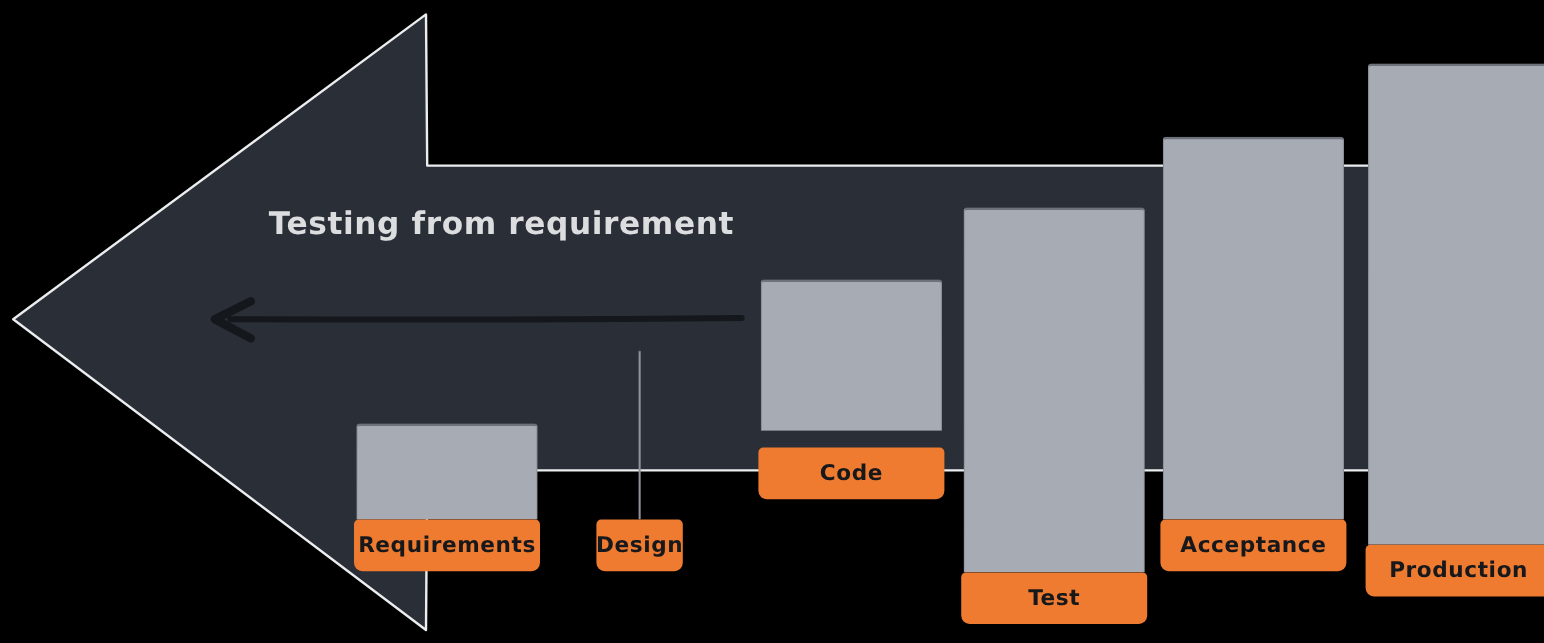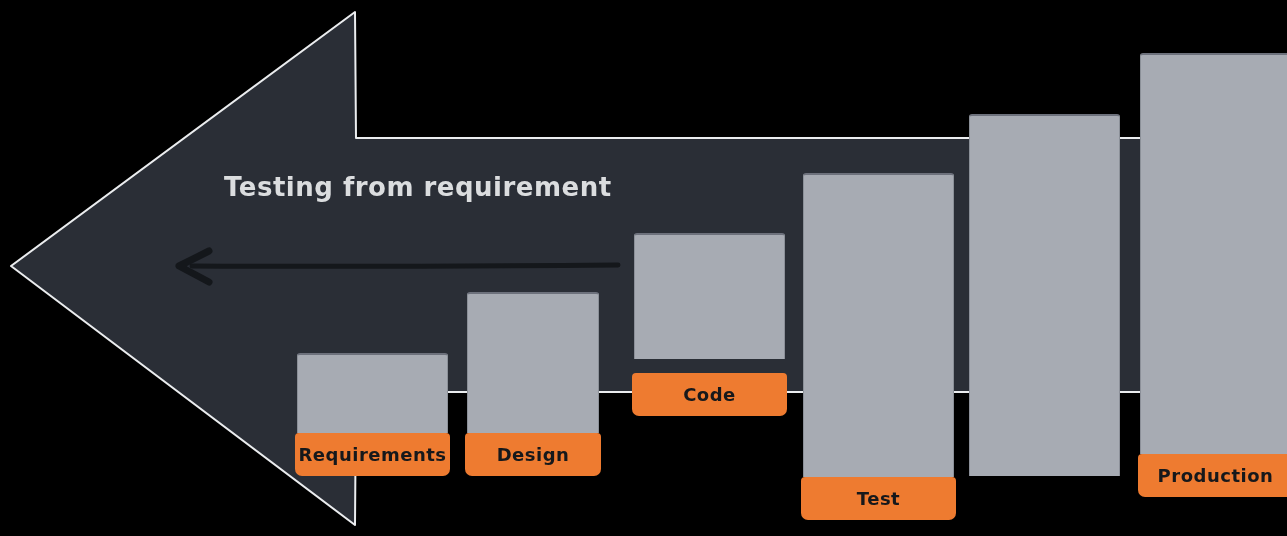--- a/index.html
+++ b/index.html
@@ -88,34 +88,35 @@
 
   <div id="annotation-block">
     <div>Testing from requirement</div>
   </div>
 
   <div id="stages-layer">
       <div class="stage" style="left: 285px; top: 353px; width: 151px; height: 123px;">
     <div class="stage-body"></div>
     <div class="stage-label" style="height: 43px; line-height: 43px;">Requirements</div>
   </div>
-      <div class="stage" style="left: 455px; top: 292px; width: 132px; height: 184px;">
+      <div class="stage" style="left: 455px; top: 292px; width: 132px; height: 184px; align-items: center;">
     <div class="stage-body"></div>
     <div class="stage-label" style="height: 43px; line-height: 43px;">Design</div>
   </div>
       <div class="stage" style="left: 622px; top: 233px; width: 151px; height: 183px; gap: 14px;">
     <div class="stage-body"></div>
     <div class="stage-label" style="height: 43px; line-height: 43px;">Code</div>
   </div>
       <div class="stage" style="left: 791px; top: 173px; width: 151px; height: 347px;">
     <div class="stage-body"></div>
     <div class="stage-label" style="height: 43px; line-height: 43px;">Test</div>
   </div>
       <div class="stage" style="left: 957px; top: 114px; width: 151px; height: 362px;">
     <div class="stage-body"></div>
+    <div class="stage-label" style="height: 43px; line-height: 43px;">Acceptance</div>
   </div>
       <div class="stage" style="left: 1128px; top: 53px; width: 151px; height: 444px; justify-content: flex-end;">
     <div class="stage-body"></div>
     <div class="stage-label" style="height: 43px; line-height: 43px;">Production</div>
   </div>
     </div>
 
 </div>
 
 </body></html>

